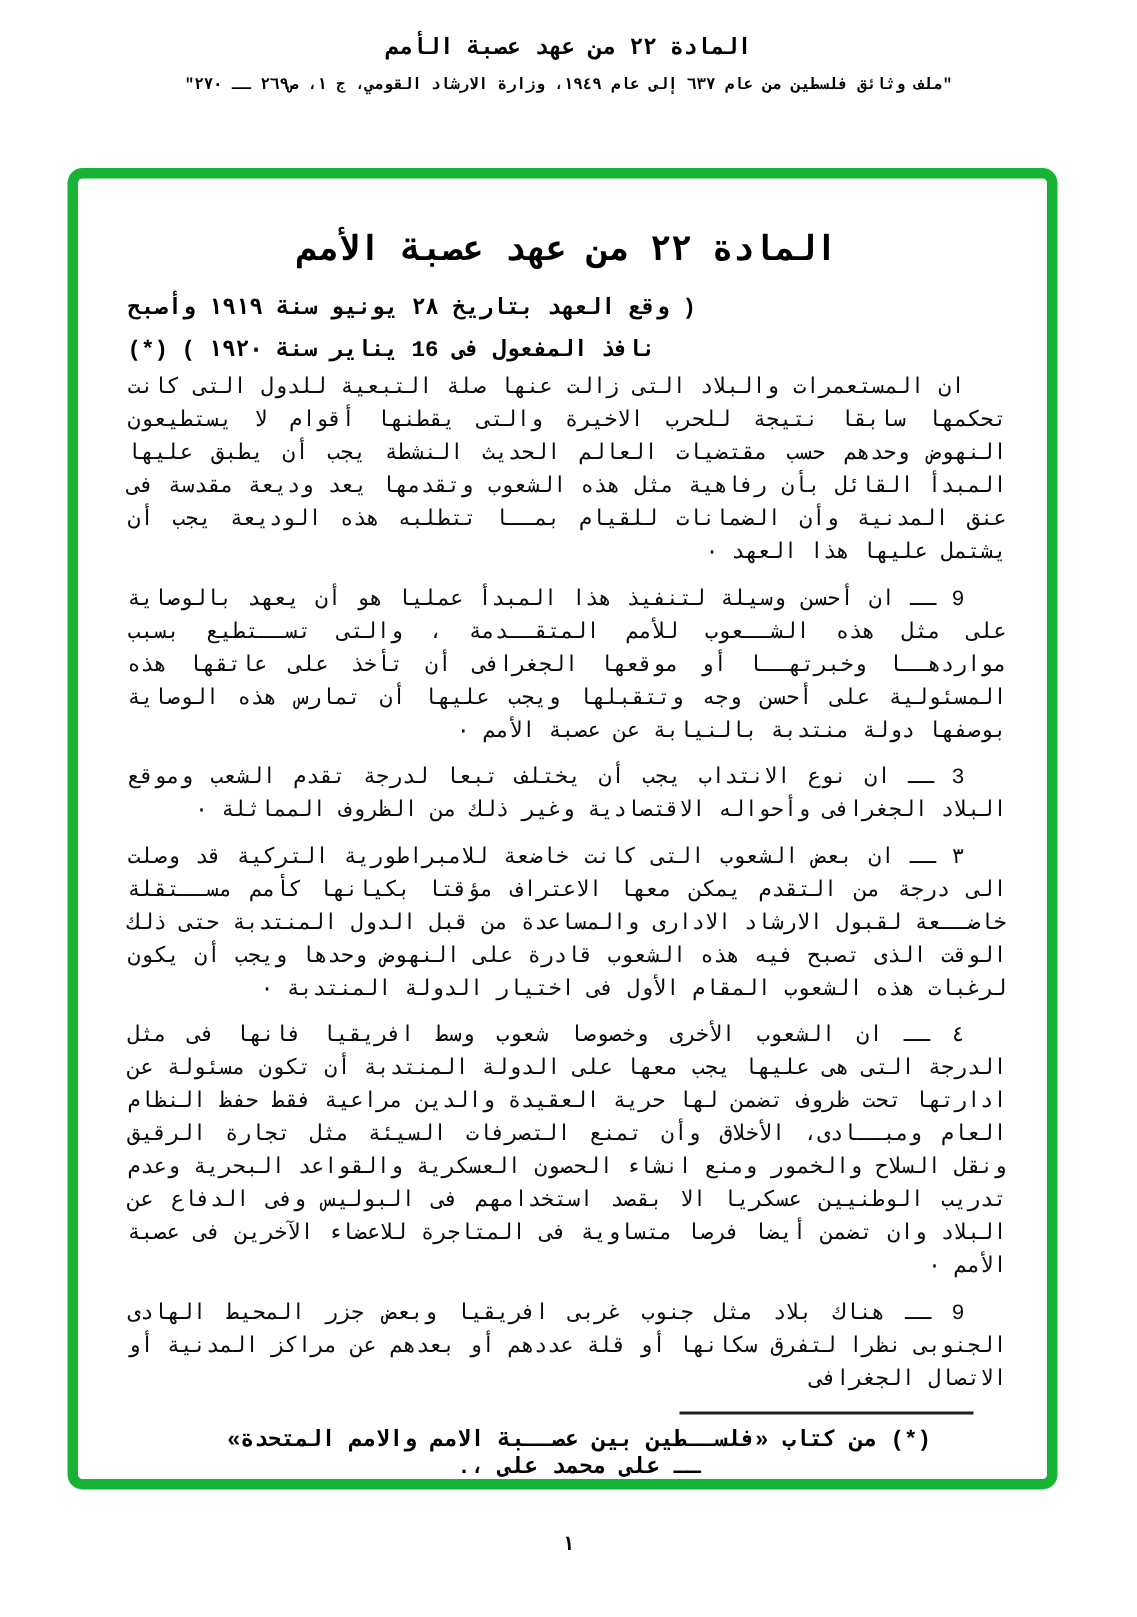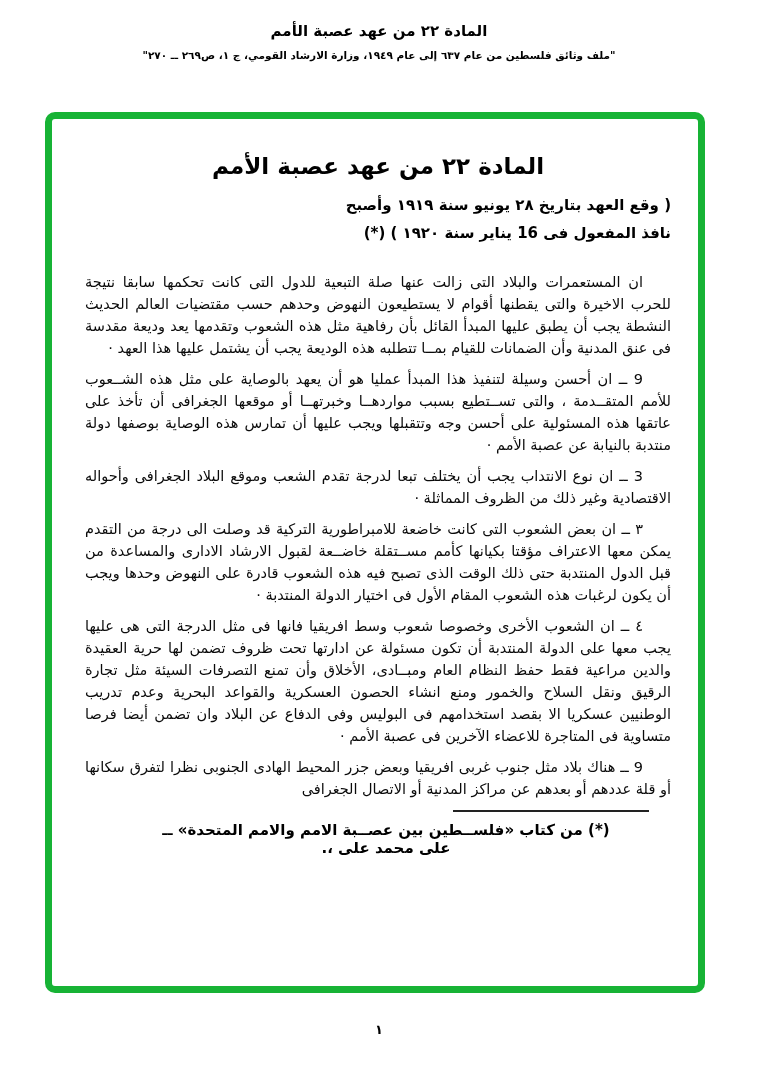--- a/index.html
+++ b/index.html
@@ -8,20 +8,21 @@
     background: #ffffff;
     font-family: "DejaVu Sans", sans-serif;
   }
   .page {
     position: relative;
     width: 758px;
     height: 1078px;
     background: #ffffff;
     overflow: hidden;
     color: #111;
+    font-family: Liberation Mono, monospace;
   }
   
   .top-header {
     position: absolute;
     top: 22px;
     left: 0;
     width: 758px;
     text-align: center;
     direction: rtl;
   }
@@ -57,29 +58,28 @@
   }
   .doc-title {
     margin: 0;
     text-align: center;
     font-size: 23px;
     font-weight: bold;
     color: #000;
   }
   .doc-subtitle {
     margin-top: 12px;
-    text-align: right;
+    text-align: left;
     font-size: 15px;
     font-weight: bold;
     line-height: 28px;
     color: #000;
   }
   .doc-subtitle div { margin: 0; }
   .doc-body {
-    margin-top: 24px;
     font-size: 14.5px;
     line-height: 22px;
     text-align: justify;
     direction: rtl;
     color: #0a0a0a;
   }
   .doc-body p {
     margin: 0 0 9px 0;
     text-indent: 28px;
   }

